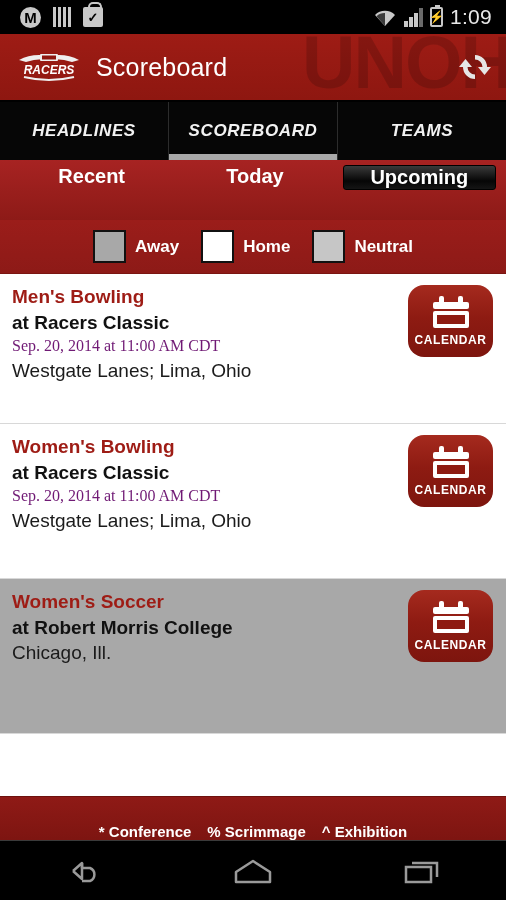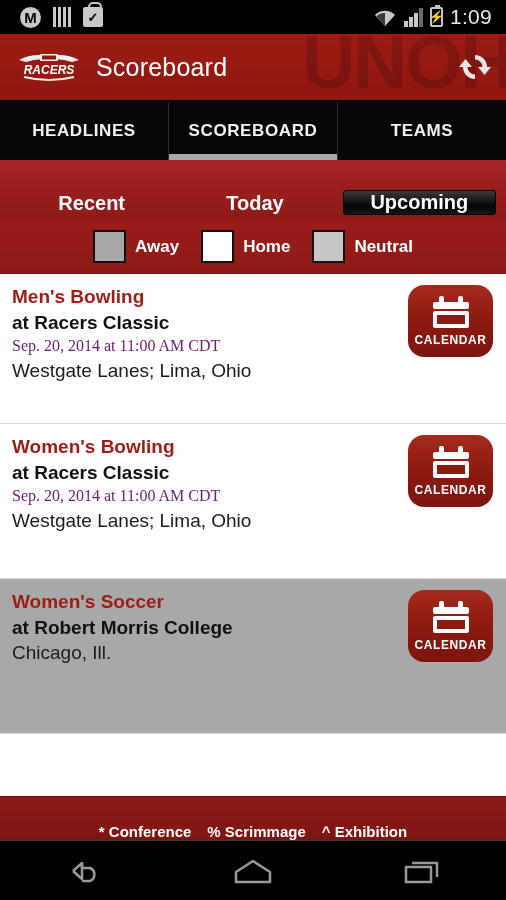--- a/index.html
+++ b/index.html
@@ -54,28 +54,28 @@
           display:flex; align-items:center; justify-content:center; }
   .logo svg { display:block; }
   .app-title { color:#fff; font-size:25px; margin-left:14px; z-index:2; letter-spacing:.2px; }
   .refresh { margin-left:auto; margin-right:12px; width:38px; height:38px; z-index:3;
              display:flex; align-items:center; justify-content:center; }
 
   
   .tabs { height: 58px; background:#060606; display:flex; align-items:stretch; }
   .tab { flex:1; display:flex; align-items:center; justify-content:center;
          color:#f2f2f2; font-size:17px; font-weight:bold; letter-spacing:.6px;
-         position:relative; }
+         position:relative;font-style:italic; }
   .tab + .tab { border-left: 1px solid #2c2c2c; }
   .tab.active:after { content:""; position:absolute; left:0; right:0; bottom:0;
                       height:6px; background:#a8a8a8; }
 
   
   .segrow { height: 60px; background: linear-gradient(180deg,#a72322 0%, #8d1a17 100%);
-            display:flex; align-items:flex-end; padding: 5px 10px 5px 16px; gap: 12px; }
+            display:flex; align-items:flex-start; padding: 5px 10px 5px 16px; gap: 12px; }
   .seg { flex:1; display:flex; align-items:center; justify-content:center;
          color:#fff; font-size:20px; font-weight:bold; }
   .seg.active { background: linear-gradient(180deg,#3a3a3a 0%, #060606 65%, #151515 100%);
                 border-radius:3px; border:1px solid #000; }
 
   
   .legend { height: 54px; background: linear-gradient(180deg,#9b1d1a 0%, #8d1a17 100%);
             display:flex; align-items:center; justify-content:center; gap:22px;
             border-bottom:1px solid #7a1511; }
   .lg { display:flex; align-items:center; gap:9px; }

